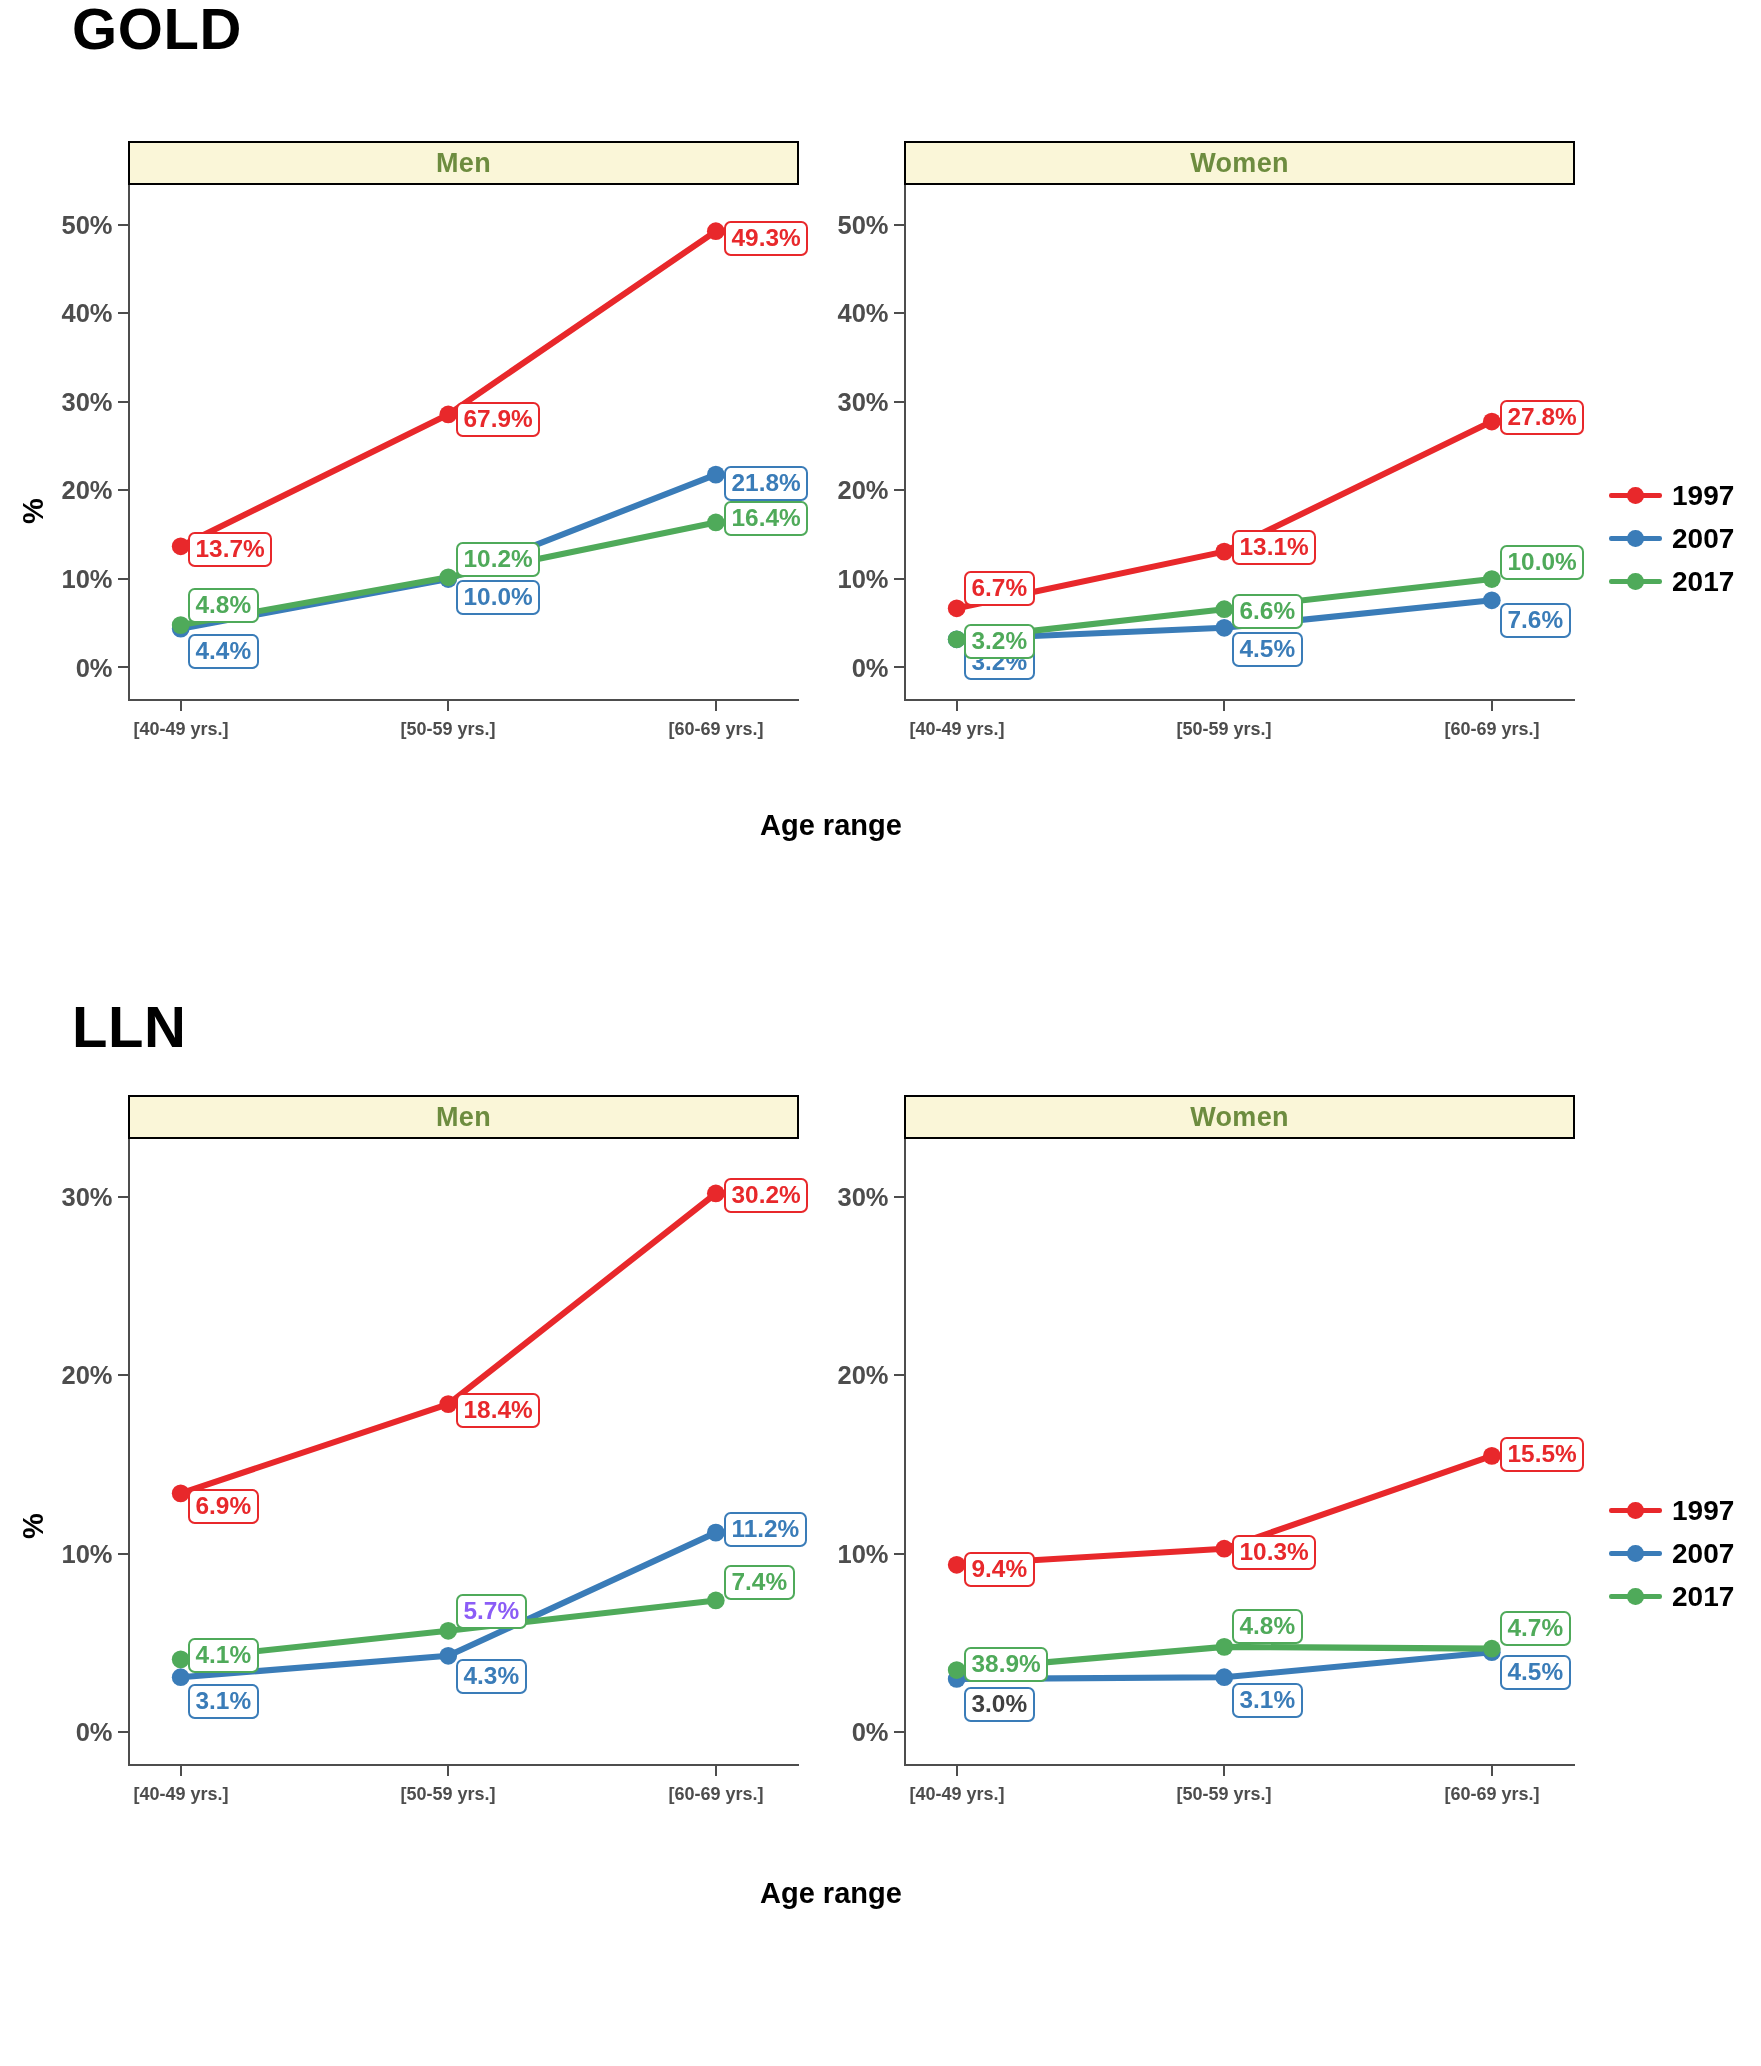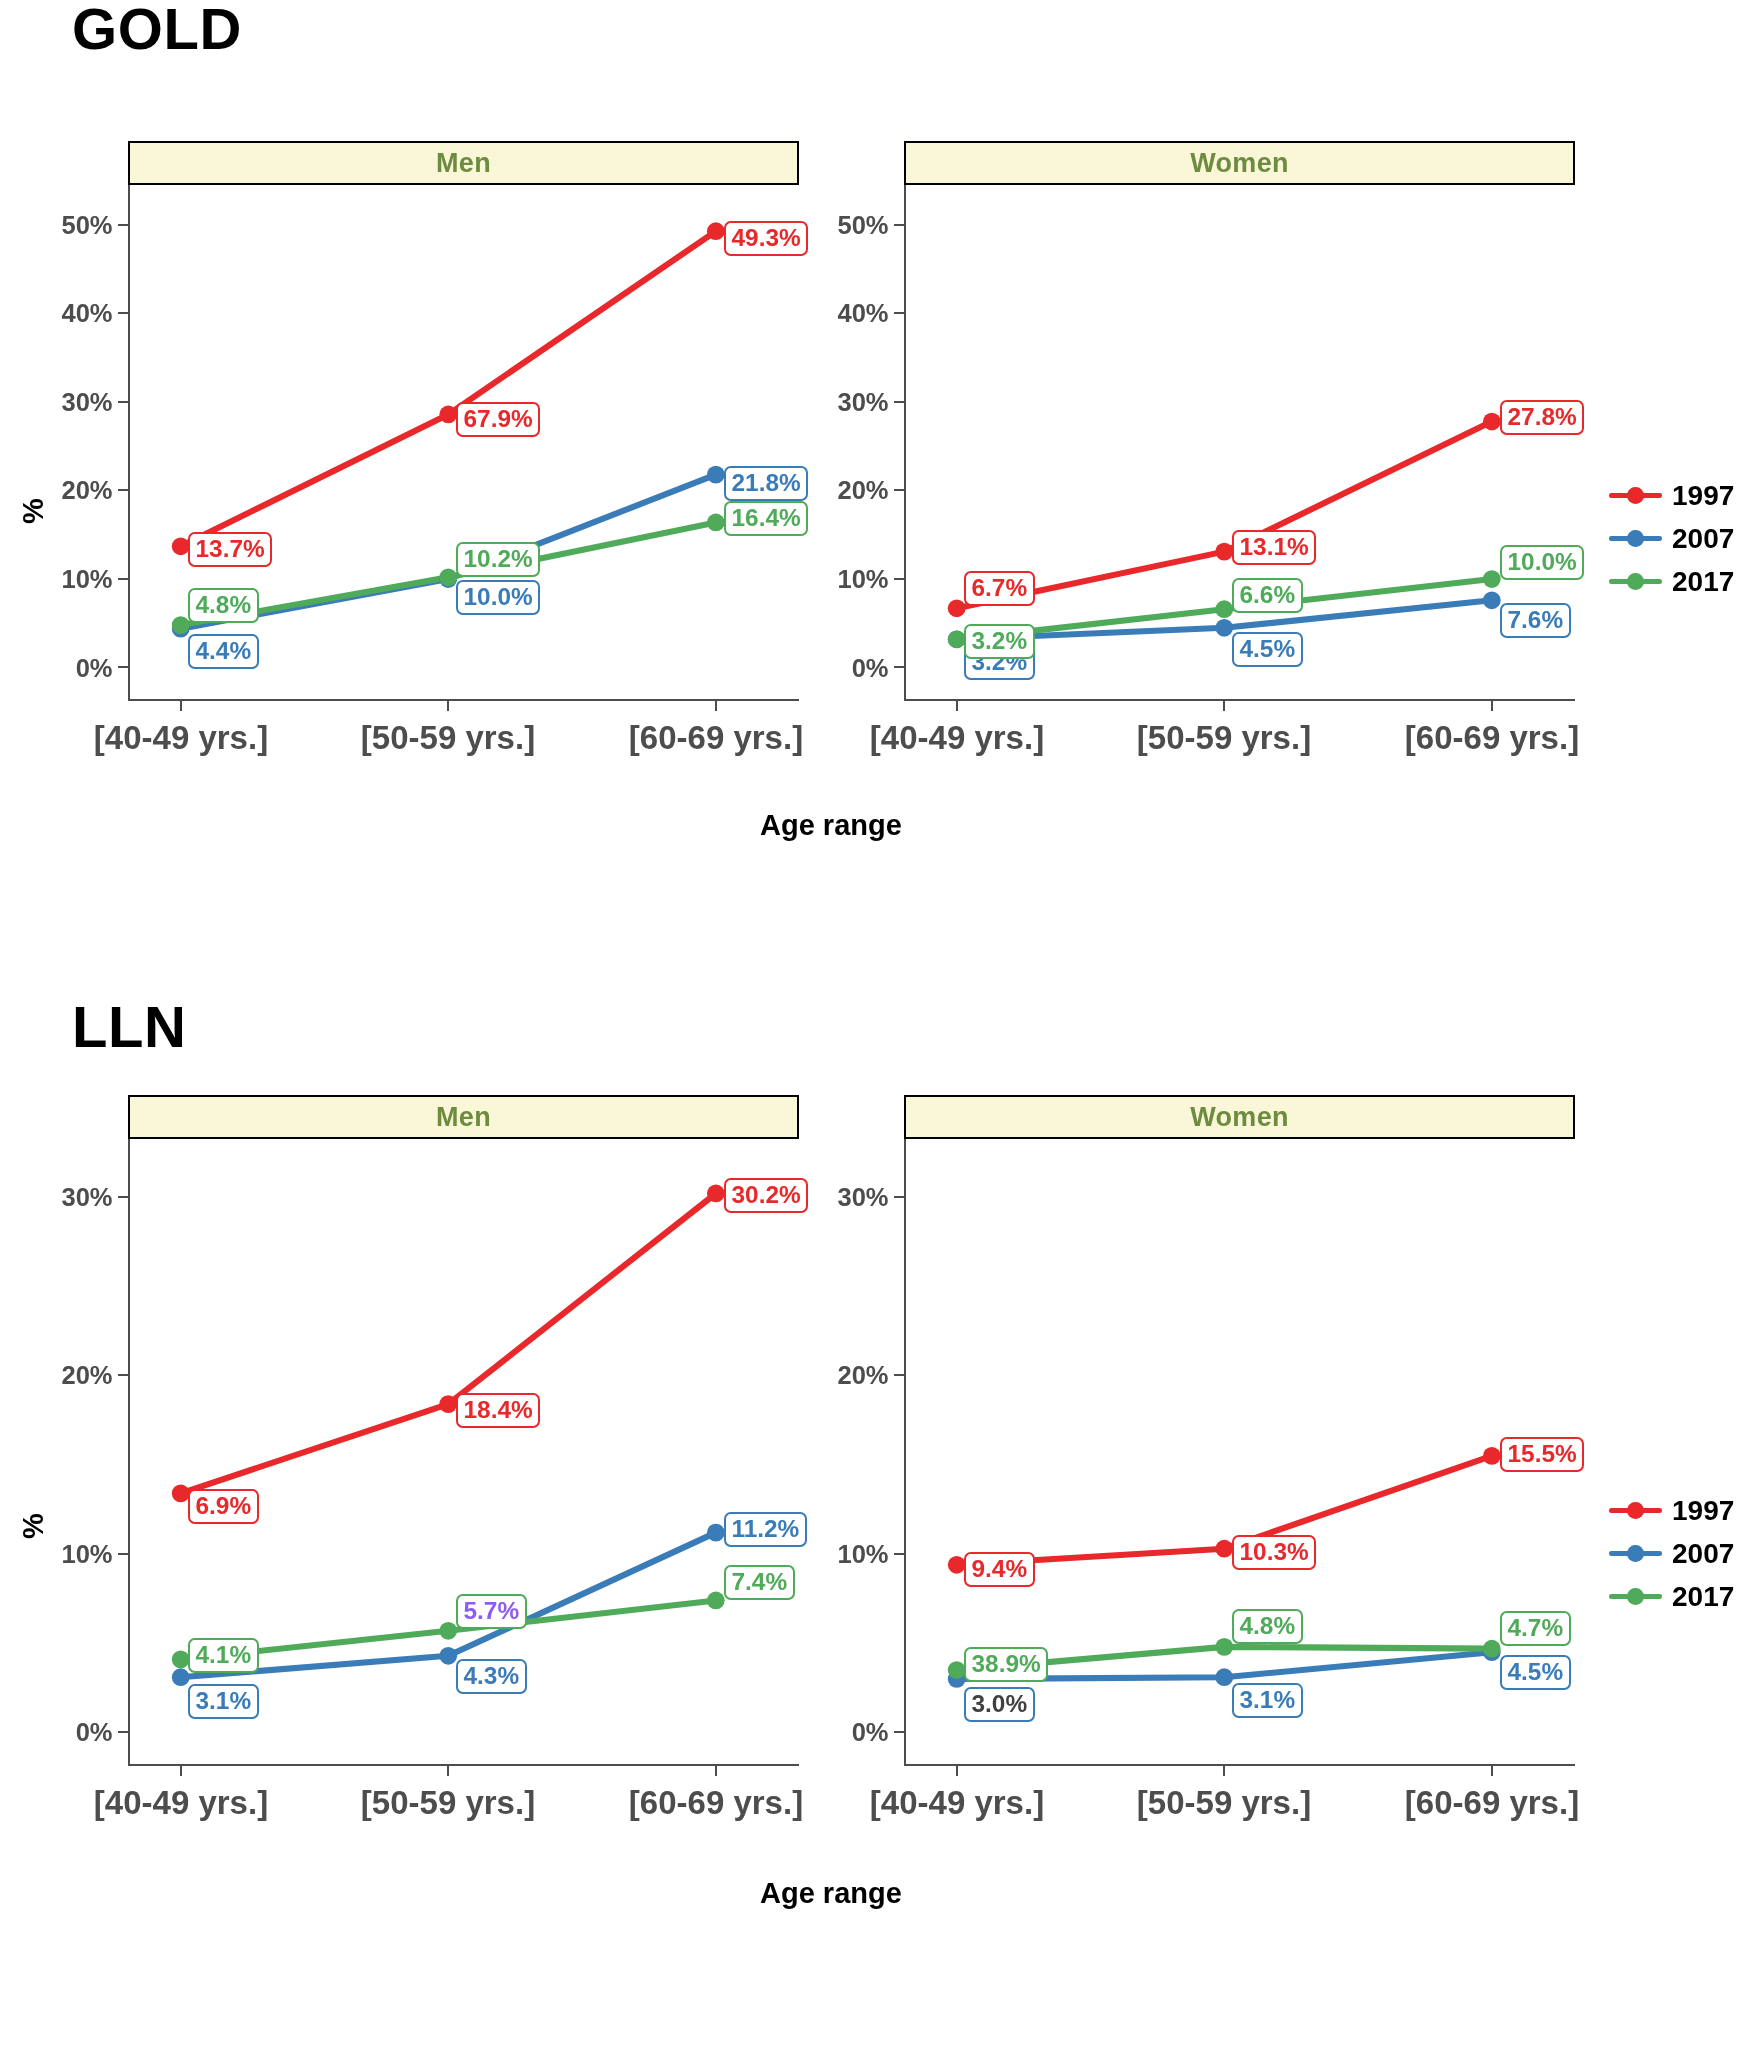--- a/index.html
+++ b/index.html
@@ -104,21 +104,21 @@
     position: absolute;
     top: 100%;
     width: 2.2px;
     height: 10px;
     background: #4d4d4d;
   }
   .tick-label-x {
     position: absolute;
     top: 100%;
     margin-top: 18px;
-    font-size: 33px;
+    font-size: 18px;
     font-weight: bold;
     color: #4d4d4d;
     white-space: nowrap;
     transform: translateX(-50%);
   }
 
   
   .axis-title-x {
     position: absolute;
     font-size: 29px;
@@ -300,21 +300,21 @@
             <circle cx="577.5" cy="764.6538461538462" r="16" fill="#4faa5a"></circle>
             <circle cx="1060" cy="710.3846153846154" r="16" fill="#4faa5a"></circle>
           </svg>
           <div class="dlabel" style="color: rgb(232, 40, 43); border-color: rgb(232, 40, 43); left: 60px; top: 386px;">6.7%</div>
           <div class="dlabel" style="color: rgb(232, 40, 43); border-color: rgb(232, 40, 43); left: 328px; top: 345px;">13.1%</div>
           <div class="dlabel" style="color: rgb(232, 40, 43); border-color: rgb(232, 40, 43); left: 596px; top: 215px;">27.8%</div>
           <div class="dlabel" style="color: rgb(58, 124, 184); border-color: rgb(58, 124, 184); left: 60px; top: 460px;">3.2%</div>
           <div class="dlabel" style="color: rgb(58, 124, 184); border-color: rgb(58, 124, 184); left: 328px; top: 447px;">4.5%</div>
           <div class="dlabel" style="color: rgb(58, 124, 184); border-color: rgb(58, 124, 184); left: 596px; top: 418px;">7.6%</div>
           <div class="dlabel" style="color: rgb(79, 170, 90); border-color: rgb(79, 170, 90); left: 60px; top: 439px;">3.2%</div>
-          <div class="dlabel" style="color: rgb(79, 170, 90); border-color: rgb(79, 170, 90); left: 328px; top: 393px;">6.6%</div>
+          <div class="dlabel" style="color: rgb(79, 170, 90); border-color: rgb(79, 170, 90); left: 328px; top: 409px;">6.6%</div>
           <div class="dlabel" style="color: rgb(79, 170, 90); border-color: rgb(79, 170, 90); left: 596px; top: 360px;">10.0%</div>
         </div>
     </div>
 
     <div class="axis-title-x" style="left: 760px; top: 668px;">Age range</div>
 
     <div class="legend" id="legend-gold" style="left: 1609px; top: 333px;">
       <div class="legend-row">
         <span class="legend-key">
           <span class="lk-line" style="background:#e8282b;"></span>

